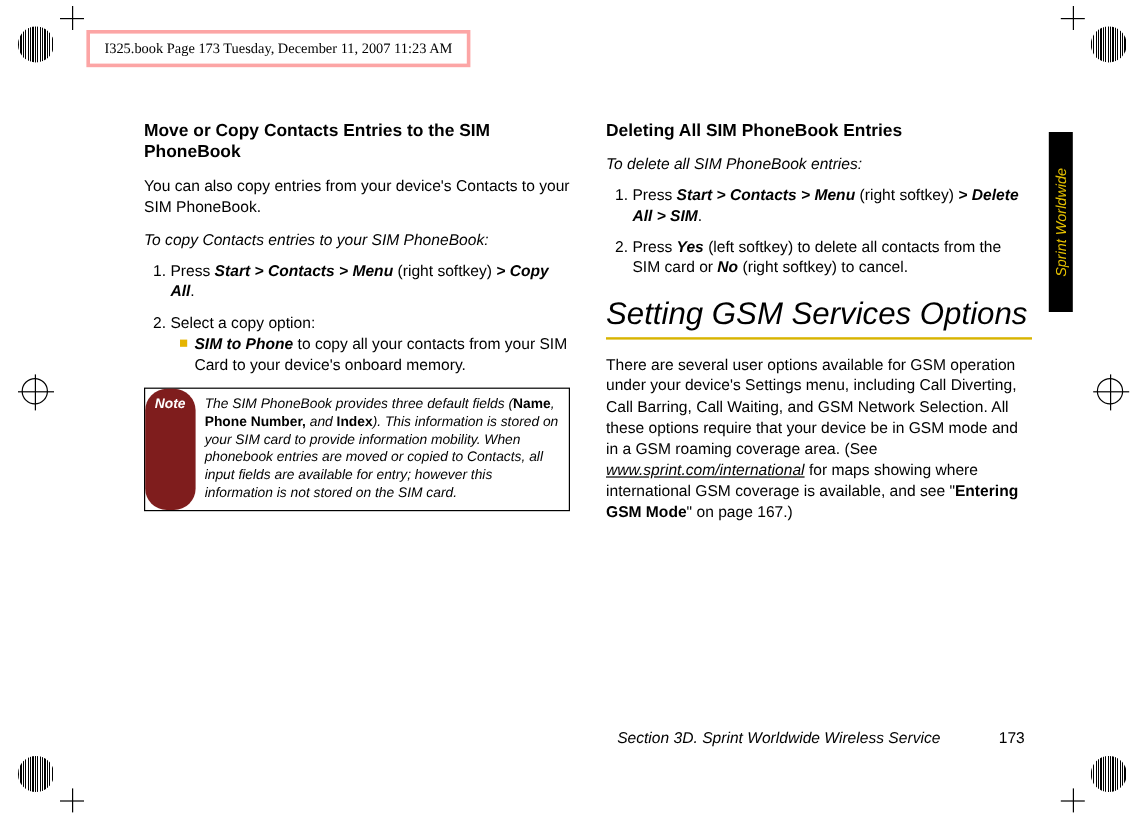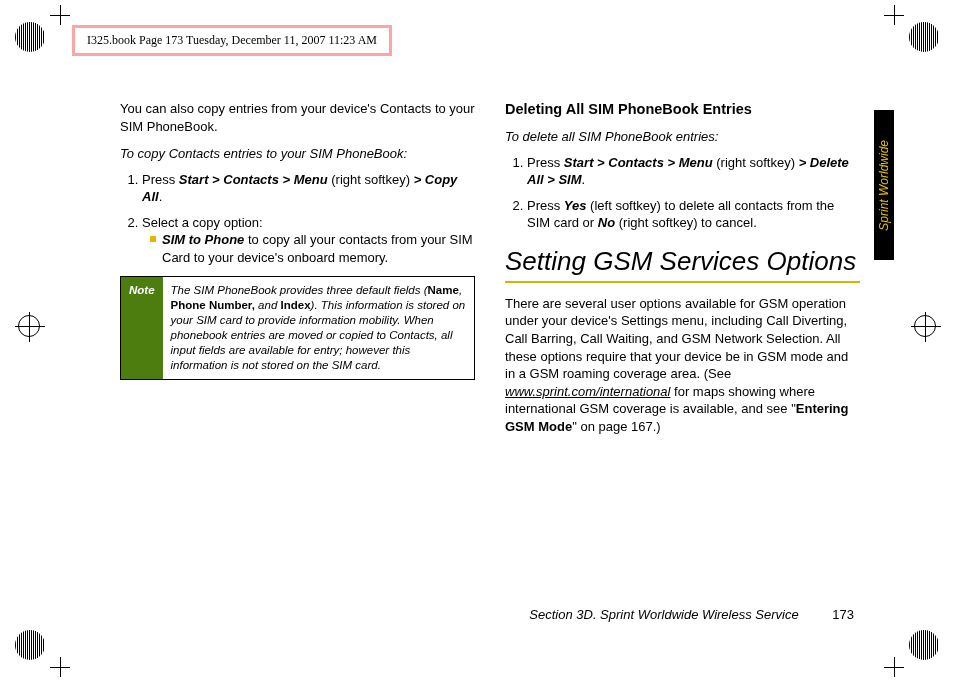--- a/index.html
+++ b/index.html
@@ -57,38 +57,38 @@
   .instr { font-style: italic; margin-bottom: 8px; }
   ol { list-style: decimal; padding-left: 22px; margin-bottom: 8px; }
   ol li { margin-bottom: 8px; line-height: 1.35; }
   .sub { display:flex; gap:6px; margin-left: 8px; margin-bottom:6px; line-height:1.35; }
   .bullet { width:6px; height:6px; background:#e5b400; margin-top:5px; flex-shrink:0; }
   .bib { font-weight:bold; font-style:italic; }
   .bi { font-style: italic; }
   .b { font-weight: bold; }
 
   .notebox { display:flex; border:1px solid #000; margin-top:10px; font-size:11.5px; line-height:1.3; }
-  .notebox .lab { background:#4d7c0f; color:#fff; font-weight:bold; font-style:italic; padding:6px 8px; display:flex; align-items:flex-start; }
+  .notebox .lab { background:#7f1d1d; color:#fff; font-weight:bold; font-style:italic; padding:6px 8px; display:flex; align-items:flex-start;border-radius:18px; }
   .notebox .txt { padding:6px 8px; font-style: italic; }
   .notebox .txt .nb { font-weight:bold; font-style:normal; }
 
   h2.major { font-style: italic; font-weight: 400; font-size: 26px; margin: 14px 0 4px; font-family: Arial, sans-serif; }
   .rule { border:none; border-top:2px solid #d8b400; margin: 0 0 12px; }
 
   .underline { text-decoration: underline; }
 
   .tab {
     position: absolute; right: 60px; top: 110px;
     width: 20px; height: 150px; background:#000;
     display:flex; align-items:center; justify-content:center;
   }
   .tab span { color:#e5c000; writing-mode: vertical-rl; transform: rotate(180deg); font-style: italic; font-size: 12px; font-family: Arial, sans-serif; }
 
   .footer { position:absolute; bottom: 60px; right: 100px; font-style:italic; font-size:13px; }
-  .footer .pn { font-style:normal; margin-left: 30px; }
+  .footer .pn { font-style:normal; margin-left: 45px; }
 </style>
 </head>
 <body>
 
 <div class="cropmark cm-tl"></div>
 <div class="cropmark cm-tr"></div>
 <div class="cropmark cm-bl"></div>
 <div class="cropmark cm-br"></div>
 <div class="reg-circle reg-l"></div>
 <div class="reg-circle reg-r"></div>
@@ -98,20 +98,21 @@
 <div class="striped-disc sd-br"></div>
 
 <div class="header-box">I325.book  Page 173  Tuesday, December 11, 2007  11:23 AM</div>
 
 <div class="tab">
     <span>Sprint Worldwide</span>
   </div>
 
 <div class="page">
   <div class="col">
+    <h3 class="sect">Move or Copy Contacts Entries to the SIM PhoneBook</h3>
     <p>You can also copy entries from your device's Contacts to your SIM PhoneBook.</p>
     <p class="instr">To copy Contacts entries to your SIM PhoneBook:</p>
     <ol>
       <li>
         <span>Press </span><span class="bib">Start &gt; Contacts &gt; Menu</span><span> (right softkey) </span><span class="bib">&gt; Copy All</span><span>.</span>
       </li>
       <li>
         <span>Select a copy option:</span>
         <div class="sub">
           <div class="bullet"></div>

